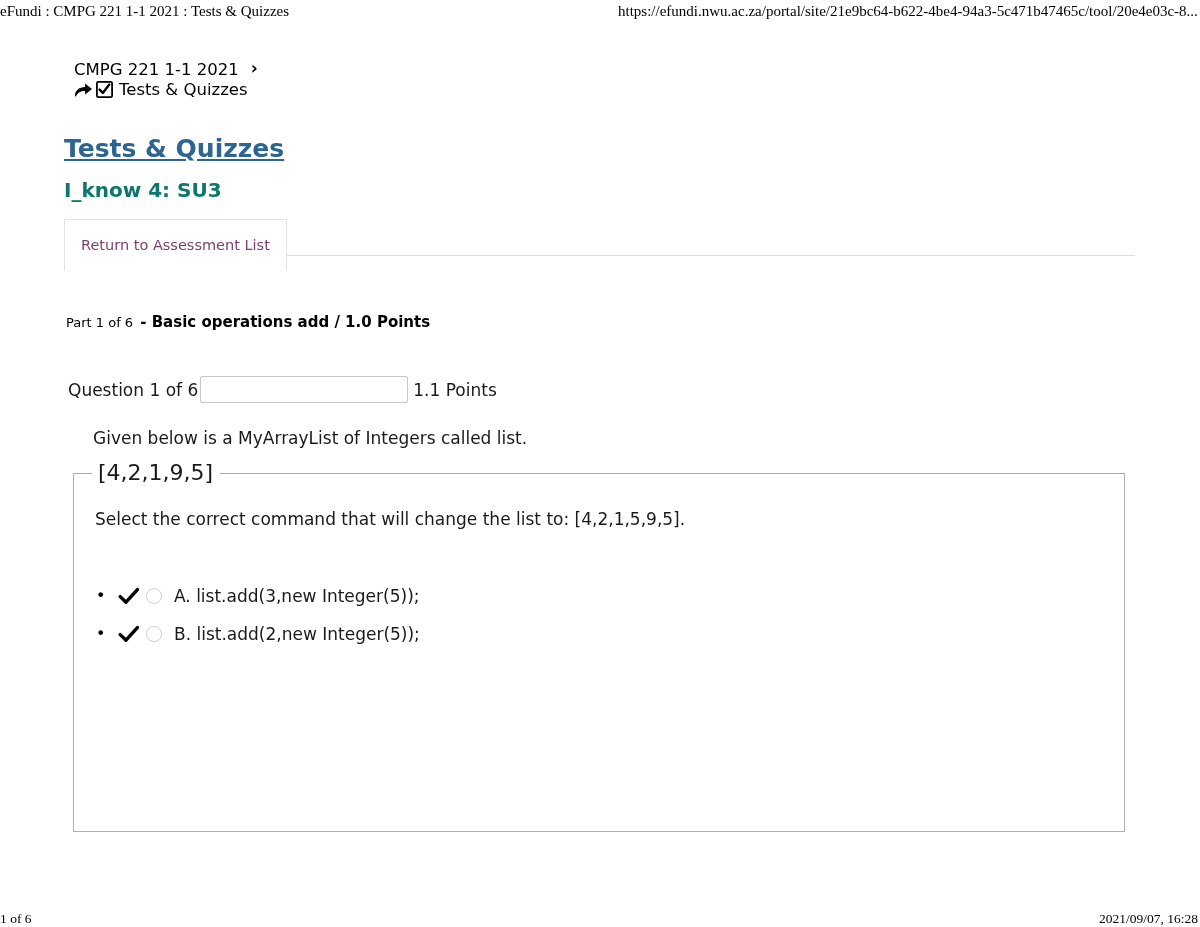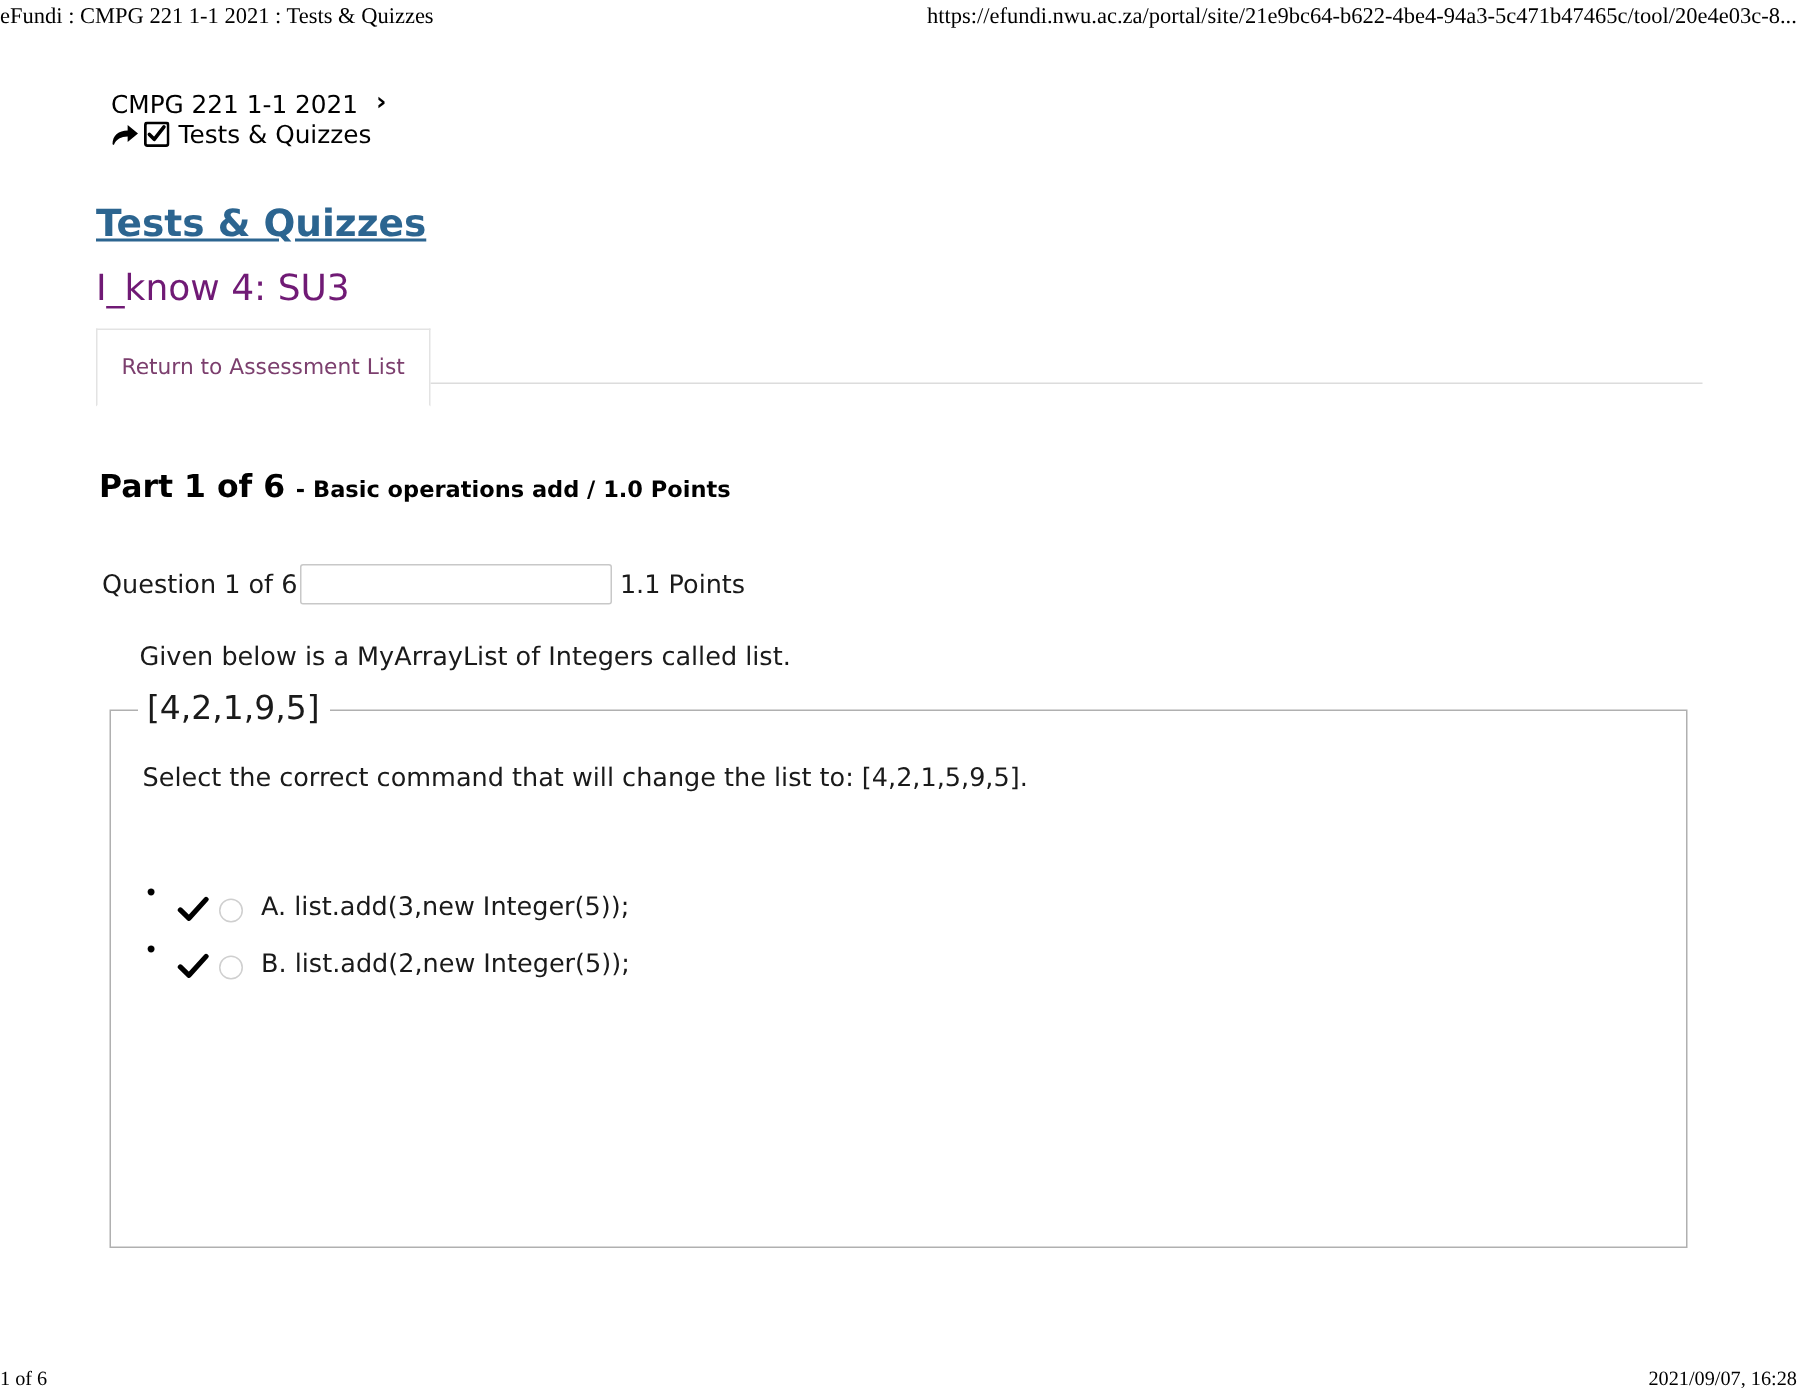--- a/index.html
+++ b/index.html
@@ -123,23 +123,23 @@
     letter-spacing: 0px;
     white-space: nowrap;
     cursor: pointer;
   }
 
   
   .assessment-title {
     position: absolute;
     left: 64px;
     top: 178px;
-    font-size: 24px;
-    font-weight: normal;
-    color: #701a75;
+    font-size: 20px;
+    font-weight: bold;
+    color: #0f766e;
     white-space: nowrap;
   }
 
   
   .tabrow {
     position: absolute;
     left: 64px;
     top: 219px;
     width: 1071px;
     height: 36px;
@@ -166,22 +166,22 @@
 
   
   .part-heading {
     position: absolute;
     left: 66px;
     top: 312px;
     white-space: nowrap;
     color: #000;
   }
   .part-main {
-    font-size: 21px;
-    font-weight: bold;
+    font-size: 13px;
+    font-weight: normal;
   }
   .part-sub {
     font-size: 15px;
     font-weight: bold;
     margin-left: 2px;
   }
 
   
   .question-row {
     position: absolute;
@@ -258,21 +258,21 @@
     position: absolute;
     left: 20px;
     top: 103px;
     margin: 0;
     padding: 0 0 0 24px;
     list-style: none;
   }
   .opt {
     position: relative;
     display: flex;
-    align-items: flex-end;
+    align-items: center;
     height: 38px;
     font-size: 17px;
     color: #1a1a1a;
     white-space: nowrap;
   }
   .opt::before {
     content: "\2022";
     position: absolute;
     left: -22px;
     top: 50%;

